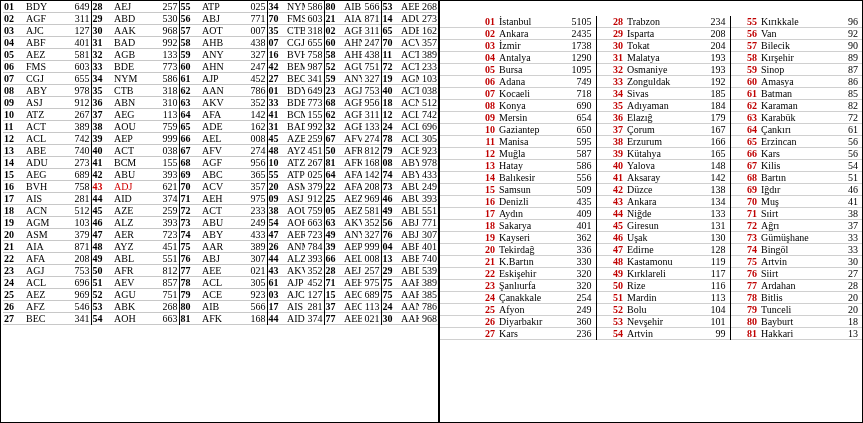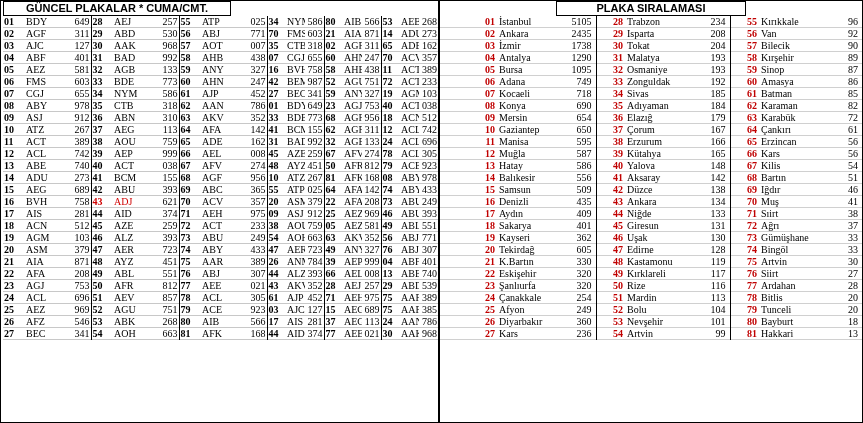--- a/index.html
+++ b/index.html
@@ -88,24 +88,20 @@
   .colsep{border-left:1px solid #000;}
   .left-table-wrap{flex:1;padding-left:2px;box-sizing:border-box;}
   .right-table-wrap{flex:1;box-sizing:border-box;border-left:0;}
 </style>
 </head>
 <body>
 
 <div class="page">
 
   <div class="left-pane">
-    <div class="title-row">
-      <div class="title-box title-left">GÜNCEL PLAKALAR * CUMA/CMT.</div>
-      <div class="title-spacer"></div>
-    </div>
     <div class="left-table-wrap">
       <table class="lt" id="left-table">
         <colgroup>
           <col class="c-a">
             <col class="c-b">
             <col class="c-c">
           <col class="c-a">
             <col class="c-b">
             <col class="c-c">
           <col class="c-a">
@@ -654,21 +650,20 @@
               <td class="val">968</td>
             </tr>
           </tbody>
       </table>
     </div>
   </div>
 
   <div class="right-pane">
     <div class="title-row">
       <div class="title-spacer"></div>
-      <div class="title-box title-mid">PLAKA SIRALAMASI</div>
       <div class="title-right-spacer"></div>
     </div>
     <div class="right-table-wrap">
       <table class="rt" id="rank-table">
         <colgroup>
           <col style="width:58px">
             <col style="width:62px">
             <col style="width:36px">
           <col style="width:30px">
             <col style="width:70px">
@@ -883,21 +878,21 @@
               <td class="rnum colsep">46</td>
               <td class="rname">Uşak</td>
               <td class="rval">130</td>
               <td class="rnum colsep">73</td>
               <td class="rname">Gümüşhane</td>
               <td class="rval">33</td>
             </tr>
             <tr class="rowline">
               <td class="rnum">20</td>
               <td class="rname">Tekirdağ</td>
-              <td class="rval">605</td>
+              <td class="rval">336</td>
               <td class="rnum colsep">47</td>
               <td class="rname">Edirne</td>
               <td class="rval">128</td>
               <td class="rnum colsep">74</td>
               <td class="rname">Bingöl</td>
               <td class="rval">33</td>
             </tr>
             <tr class="rowline">
               <td class="rnum">21</td>
               <td class="rname">K.Bartın</td>

